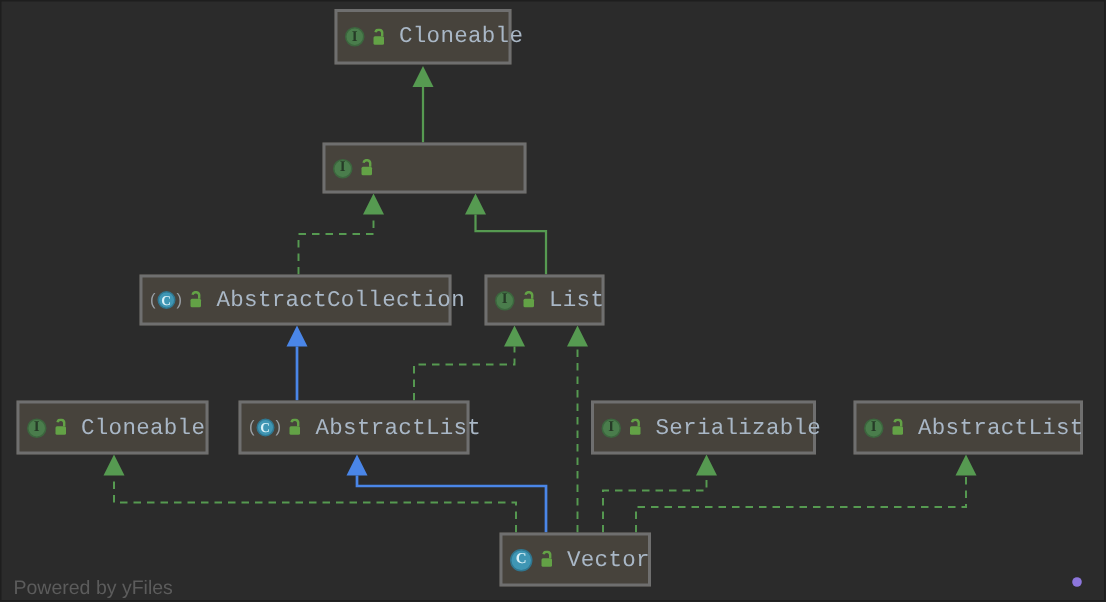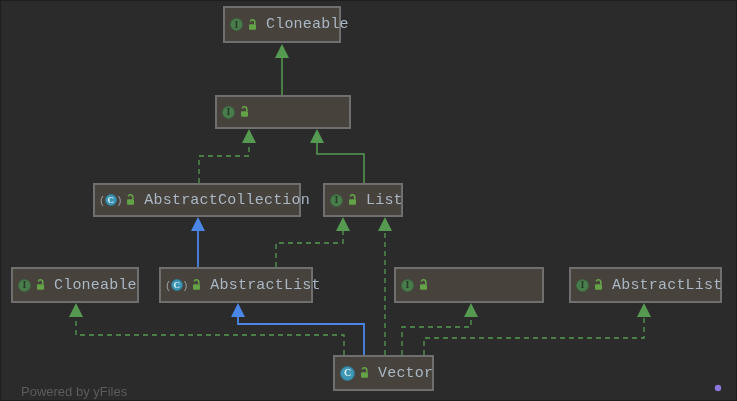--- a/index.html
+++ b/index.html
@@ -22,21 +22,21 @@
     font-family:"Liberation Serif","DejaVu Serif",serif;
     font-weight:bold;font-size:10px;line-height:1;
   }
   .circ.iface{background:#4a7d4c;color:#263b27;border:1px solid #3c663e;width:11px;height:11px;}
   .circ.cls{background:#3f96b4;color:#d9f1f8;border:1px solid #2f7791;width:11px;height:11px;}
   .abstract-wrap{display:flex;align-items:center;flex:none;color:#9aa0a6;
     font-size:11px;font-family:"Liberation Sans",sans-serif;gap:1px;}
   .abstract-wrap .circ{width:10px;height:10px;font-size:9px;}
   .lock{flex:none;margin-left:4px;}
   #watermark{
-    position:absolute;left:20px;top:383px;z-index:3;
+    position:absolute;left:8px;top:383px;z-index:3;
     font-family:"Liberation Sans","DejaVu Sans",sans-serif;
     font-size:13px;color:#5c5c5c;
   }
 </style>
 </head>
 <body>
 
 <div id="canvas">
 
   <svg id="edges" width="737" height="401">
@@ -155,20 +155,21 @@
     </svg>
     <span class="label">AbstractList</span>
   </div>
 
   <div class="node" style="left:393px;top:266px;width:150px;height:36px;">
     <span class="circ iface">I</span>
     <svg class="lock" width="11" height="12" viewBox="0 0 11 12">
       <path d="M7.8 5.2 V3.4 A2.3 2.3 0 0 0 3.3 2.5" stroke="#63a246" stroke-width="1.6" fill="none"></path>
       <rect x="2" y="5.2" width="7" height="5.6" rx="1" fill="#63a246"></rect>
     </svg>
+    <span class="label">Serializable</span>
   </div>
 
   <div class="node" style="left:568px;top:266px;width:153px;height:36px;">
     <span class="circ iface">I</span>
     <svg class="lock" width="11" height="12" viewBox="0 0 11 12">
       <path d="M7.8 5.2 V3.4 A2.3 2.3 0 0 0 3.3 2.5" stroke="#63a246" stroke-width="1.6" fill="none"></path>
       <rect x="2" y="5.2" width="7" height="5.6" rx="1" fill="#63a246"></rect>
     </svg>
     <span class="label">AbstractList</span>
   </div>

